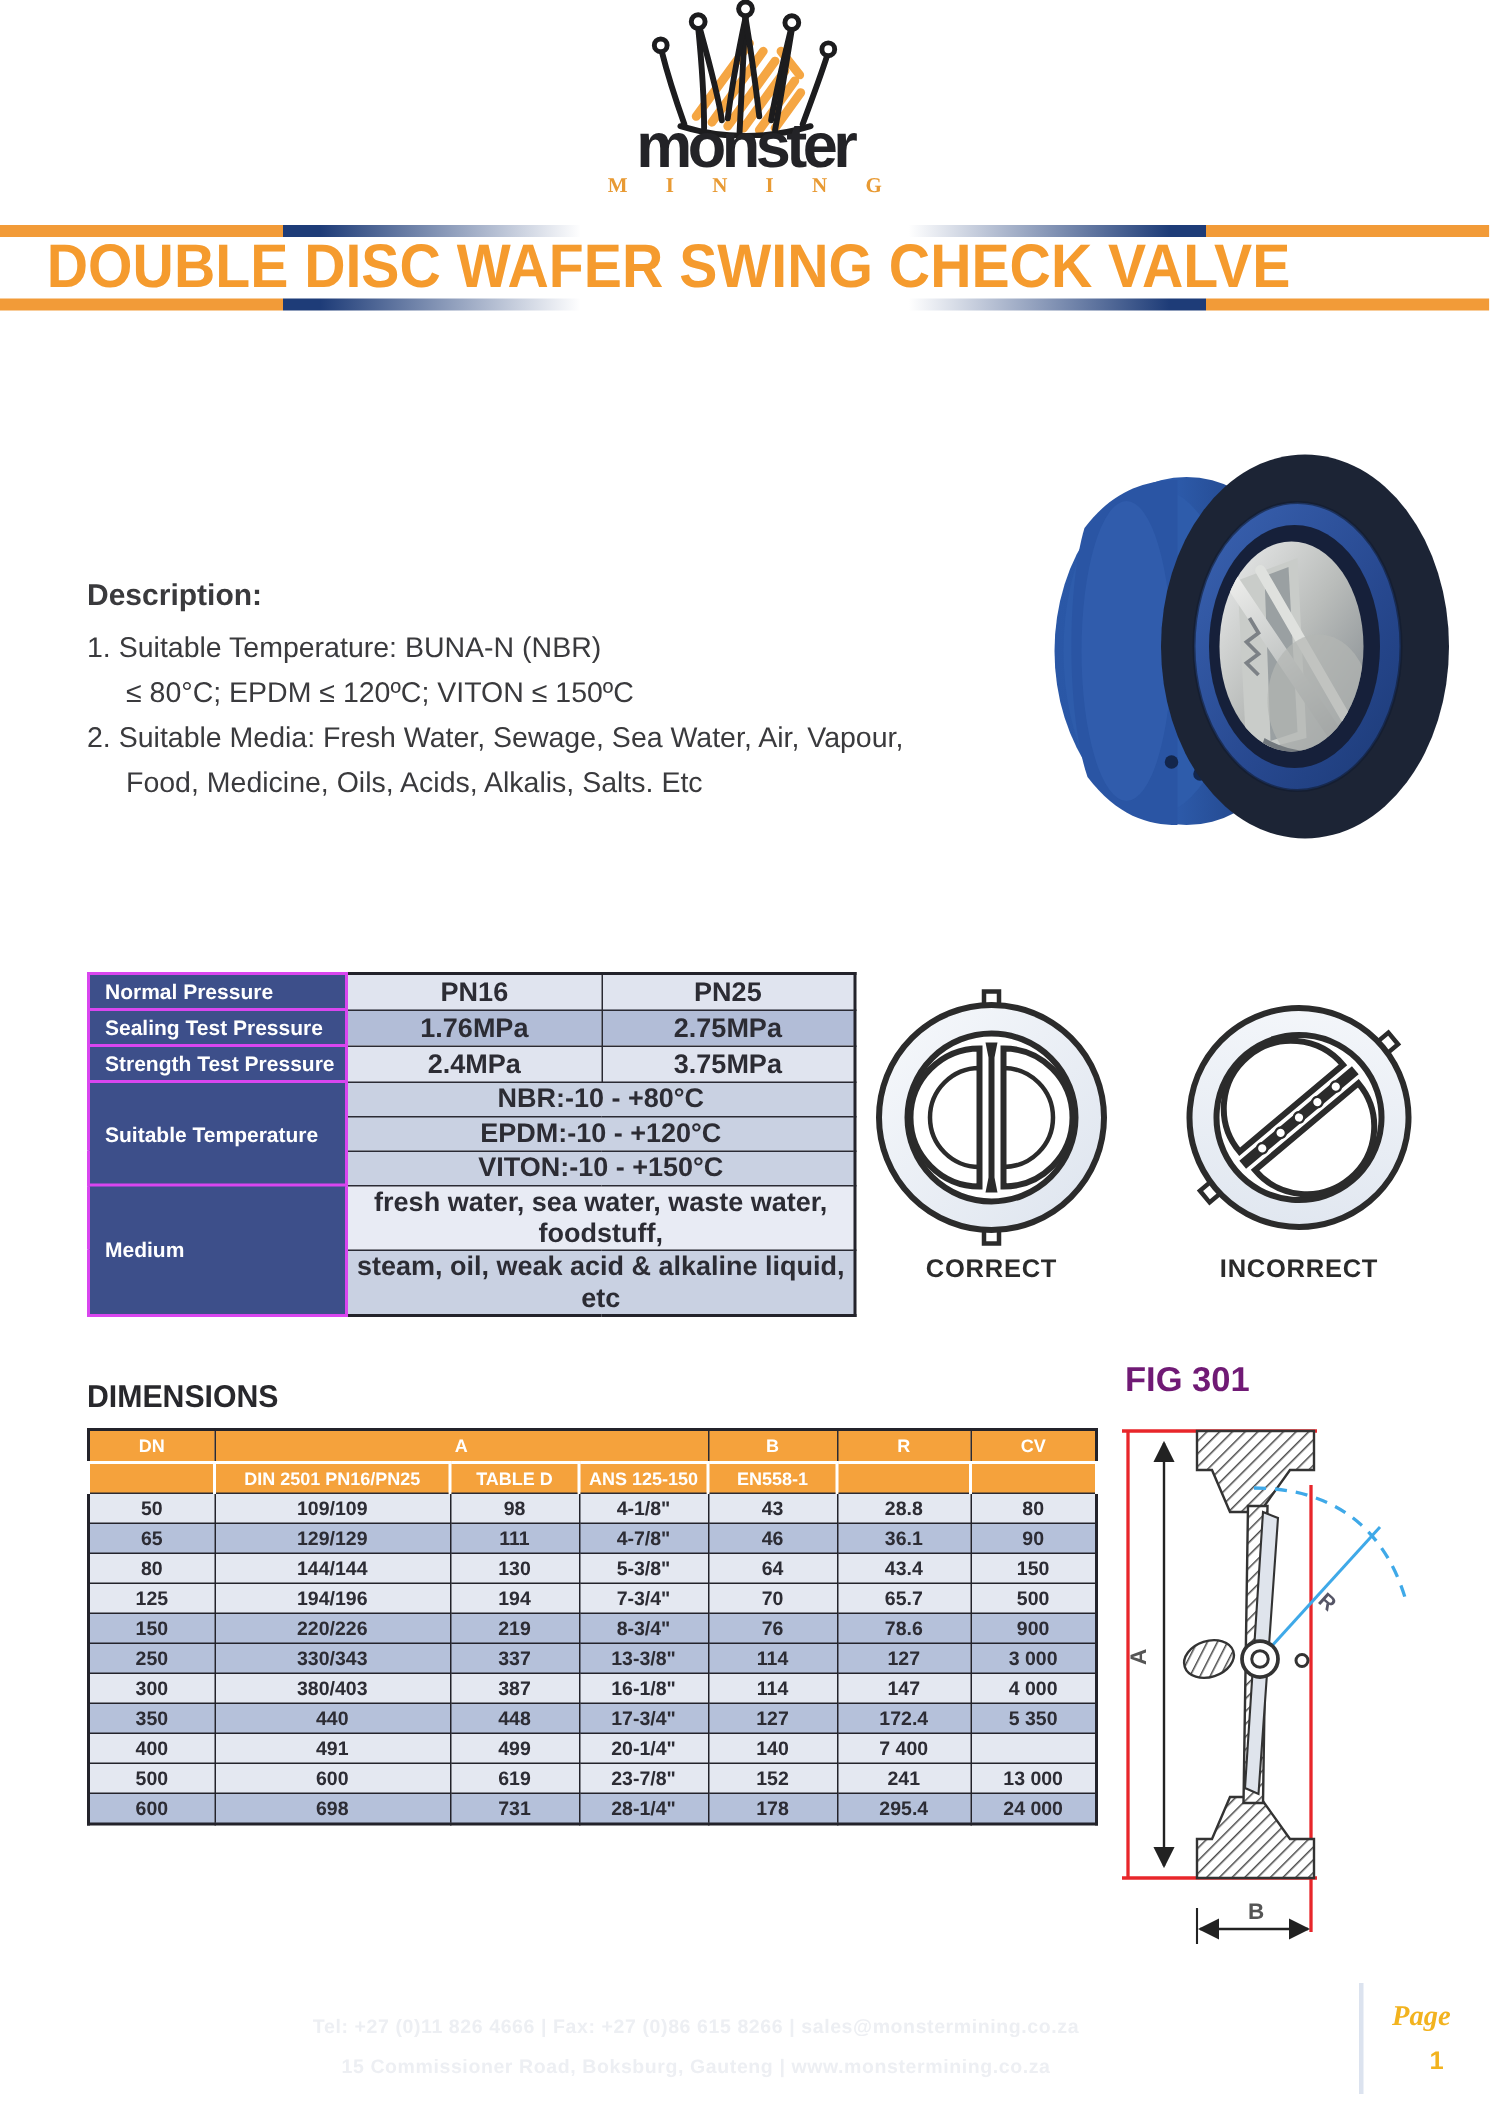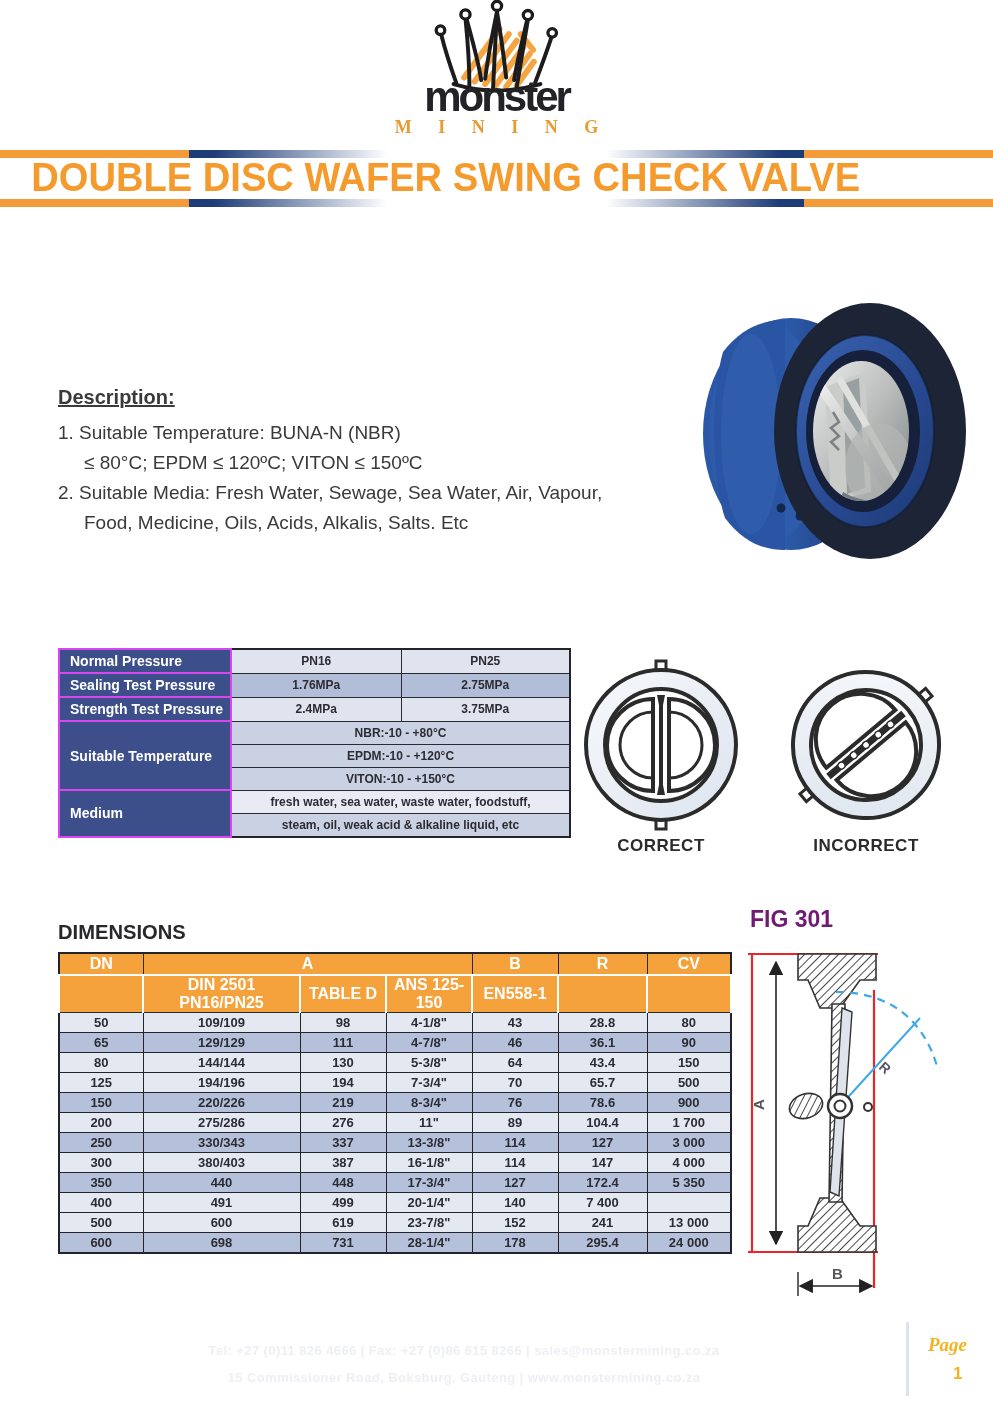--- a/index.html
+++ b/index.html
@@ -4,63 +4,63 @@
 <style>
   html,body{margin:0;padding:0;background:#fff;}
   .page{position:relative;width:993px;height:1404px;background:#fff;overflow:hidden;
         font-family:"Liberation Sans",sans-serif;color:#2c2c34;}
 
   
   .logo{position:absolute;top:0;left:0;width:100%;text-align:center;}
   .crown{display:block;margin:0 auto;}
   .brand-name{font-size:42px;font-weight:bold;color:#232327;letter-spacing:-3px;
               line-height:.82;margin-top:-12px;}
-  .brand-sub{font-family:"Liberation Serif",serif;color:#e89a33;font-size:18px;
+  .brand-sub{font-family:"Liberation Serif",serif;color:#e89a33;font-size:14px;
              font-weight:bold;letter-spacing:11px;margin-top:3px;padding-left:11px;}
 
   
   .band{position:absolute;left:0;width:993px;height:8px;
     background:linear-gradient(to right,
       #F29B38 0%,#F29B38 19%,#1e3c78 19%,#1e3c78 21.5%,rgba(30,60,120,0) 39%,
       rgba(30,60,120,0) 61%,#1e3c78 78.5%,#1e3c78 81%,#F29B38 81%,#F29B38 100%);}
   .band.top{top:150px;} .band.bottom{top:199px;}
   .main-title{position:absolute;top:154px;left:0;width:100%;height:46px;line-height:46px;
               text-align:left;color:#F59B2E;font-size:41px;font-weight:bold;white-space:nowrap;}
   .main-title span{display:inline-block;transform:scaleX(.93);}
 
   
   .desc{position:absolute;left:58px;top:386px;font-size:19px;color:#3a3a3d;}
-  .desc .d-head{font-size:20px;font-weight:bold;margin-bottom:9px;text-decoration:underline;}
+  .desc .d-head{font-size:20px;font-weight:bold;margin-bottom:9px;}
   .desc .d-line{line-height:30px;}
   .desc .indent{padding-left:26px;}
 
   
   .photo{position:absolute;left:693px;top:292px;}
 
   
   .spectable{position:absolute;left:58px;top:648px;border-collapse:collapse;
              width:511px;border:2px solid #23232b;table-layout:fixed;}
-  .spectable td{height:22px;font-size:12px;font-weight:bold;padding:0;}
+  .spectable td{height:22px;font-size:18px;font-weight:bold;padding:0;}
   .spectable td.lbl{background:#3d4f8a;color:#fff;padding-left:10px;text-align:left;
                     border:2px solid #d946ef;font-size:14px;}
   .spectable td.val{border:1.5px solid #2a2a33;text-align:center;color:#2c2c34;}
   .s-light{background:#e0e4ef;} .s-med{background:#b2bdd7;}
   .s-med2{background:#c9d1e2;} .s-lighter{background:#e8ebf4;}
 
   
   .diagrams{position:absolute;left:583px;top:648px;}
 
   
   .dim-heading{position:absolute;left:58px;top:920px;font-size:21px;font-weight:bold;
                color:#28282c;transform:scaleX(.96);transform-origin:left;}
   .fig-heading{position:absolute;left:750px;top:906px;font-size:23px;font-weight:bold;
                color:#701a75;}
   .dimtable{position:absolute;left:58px;top:952px;border-collapse:collapse;width:672px;
             border:2px solid #23232b;table-layout:fixed;}
-  .dimtable th{background:#F5A23C;color:#fff;font-size:16px;font-weight:bold;
+  .dimtable th{background:#F5A23C;color:#fff;font-size:12px;font-weight:bold;
                height:20px;padding:0;border:1.5px solid #2a2a33;}
   .dimtable tr.sub th{border:2px solid #fff;border-bottom:1.5px solid #2a2a33;height:19px;}
   .dimtable td{border:1.5px solid #23232b;height:19px;font-size:13px;font-weight:bold;
                text-align:center;color:#2c2c34;padding:0;}
   .r-light td{background:#e4e8f1;} .r-dark td{background:#b5c1da;}
   .figure{position:absolute;left:736px;top:946px;}
 
   
   .f-line{position:absolute;left:58px;width:812px;text-align:center;color:#edeff3;
           font-size:13px;font-weight:bold;letter-spacing:.4px;white-space:nowrap;overflow:hidden;}
@@ -327,29 +327,20 @@
         </tr>
         <tr class="r-dark">
           <td>150</td>
           <td>220/226</td>
           <td>219</td>
           <td>8-3/4"</td>
           <td>76</td>
           <td>78.6</td>
           <td>900</td>
         </tr>
-        <tr class="r-light">
-          <td>200</td>
-          <td>275/286</td>
-          <td>276</td>
-          <td>11"</td>
-          <td>89</td>
-          <td>104.4</td>
-          <td>1 700</td>
-        </tr>
         <tr class="r-dark">
           <td>250</td>
           <td>330/343</td>
           <td>337</td>
           <td>13-3/8"</td>
           <td>114</td>
           <td>127</td>
           <td>3 000</td>
         </tr>
         <tr class="r-light">

